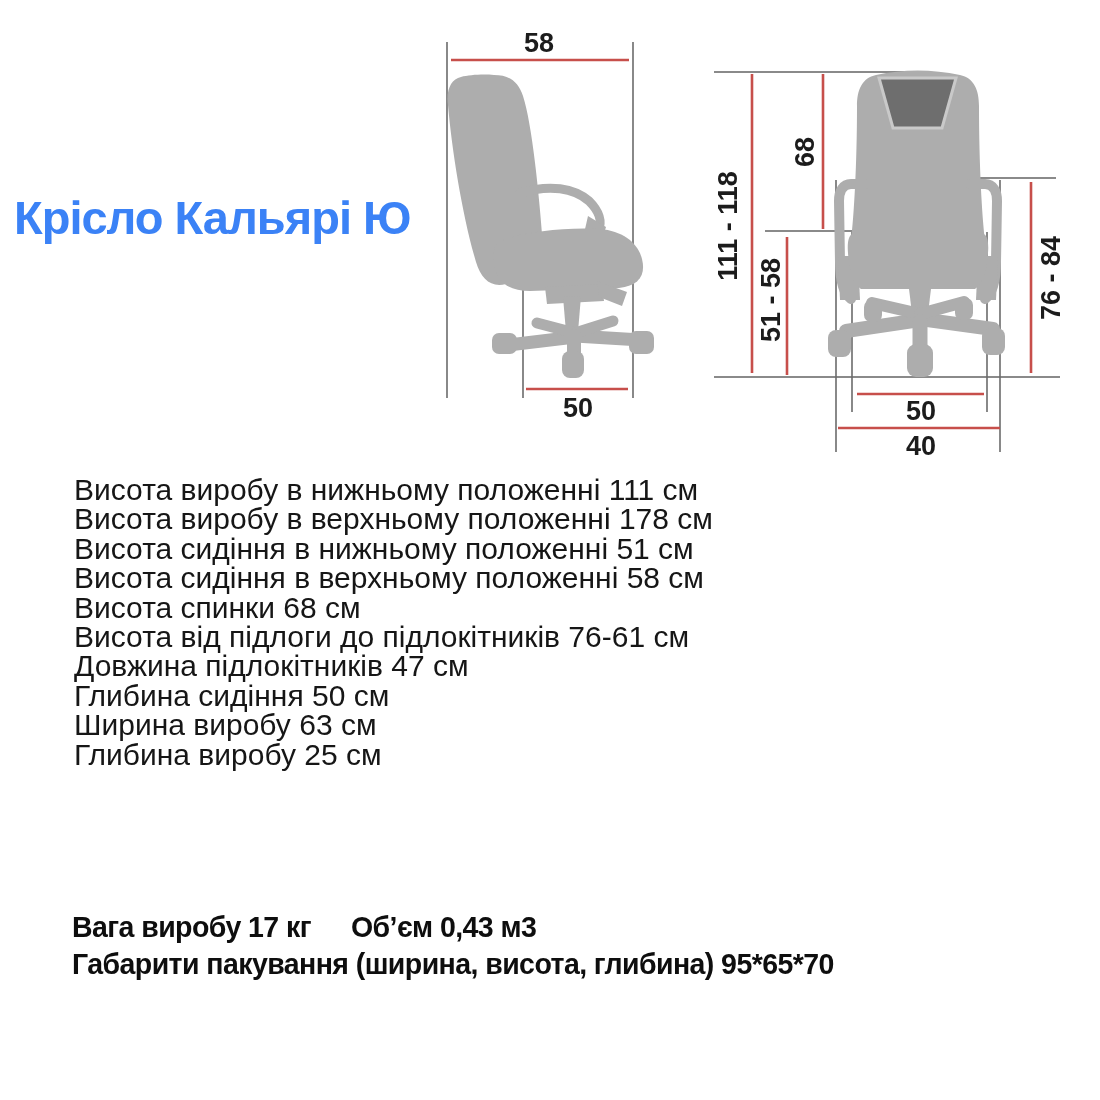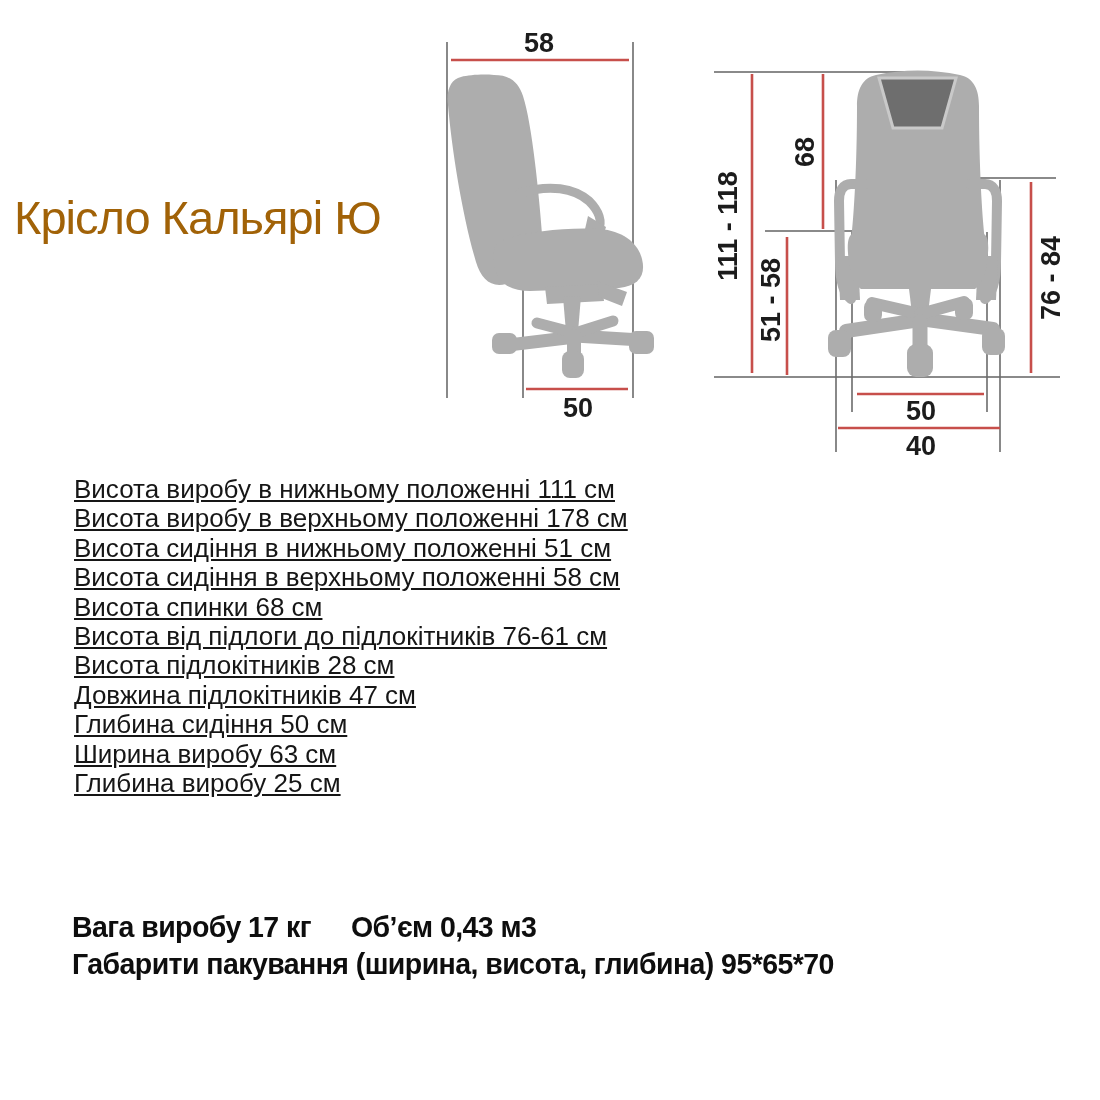--- a/index.html
+++ b/index.html
@@ -4,30 +4,30 @@
 <style>
   html,body{margin:0;padding:0;background:#ffffff;}
   body{
     width:1100px;height:1100px;position:relative;overflow:hidden;
     font-family:"Liberation Sans","DejaVu Sans",sans-serif;color:#141414;
   }
   #stage{position:absolute;left:0;top:0;width:1100px;height:1100px;}
   svg{position:absolute;left:0;top:0;}
   .title{
     position:absolute;left:14px;top:190px;width:440px;
-    font-size:47px;font-weight:normal;letter-spacing:-1px;color:#a16207;white-space:nowrap;
+    font-size:47px;font-weight:bold;letter-spacing:-1px;color:#3b82f6;white-space:nowrap;
   }
   .dim-label{
     position:absolute;font-weight:bold;font-size:27px;color:#1c1c1c;
     text-align:center;line-height:32px;white-space:nowrap;
   }
   .dim-label.vert{transform:rotate(-90deg);}
   .spec-list{
     position:absolute;left:74px;top:475px;width:600px;
-    font-size:26px;line-height:29.4px;color:#161616;text-decoration:underline;
+    font-size:30px;line-height:29.4px;color:#161616;
   }
   .spec-line{white-space:nowrap;}
   .summary{
     position:absolute;left:72px;top:908px;width:980px;
     font-size:30px;font-weight:bold;color:#0e0e0e;
     transform:scaleX(0.95);transform-origin:left top;letter-spacing:-0.6px;
   }
   .summary-row{white-space:nowrap;line-height:37px;}
   .vol-gap{display:inline-block;margin-left:42px;}
 </style>
@@ -134,21 +134,20 @@
   <div class="dim-label" style="left:871px;top:395px;width:100px;">50</div>
   <div class="dim-label" style="left:871px;top:430px;width:100px;">40</div>
 
   <div class="spec-list">
     <div class="spec-line">Висота виробу в нижньому положенні 111 см</div>
     <div class="spec-line">Висота виробу в верхньому положенні 178 см</div>
     <div class="spec-line">Висота сидіння в нижньому положенні 51 см</div>
     <div class="spec-line">Висота сидіння в верхньому положенні 58 см</div>
     <div class="spec-line">Висота спинки 68 см</div>
     <div class="spec-line">Висота від підлоги до підлокітників 76-61 см</div>
-    <div class="spec-line">Висота підлокітників 28 см</div>
     <div class="spec-line">Довжина підлокітників 47 см</div>
     <div class="spec-line">Глибина сидіння 50 см</div>
     <div class="spec-line">Ширина виробу 63 см</div>
     <div class="spec-line">Глибина виробу 25 см</div>
   </div>
 
   <div class="summary">
     <div class="summary-row">
       <span>Вага виробу 17 кг</span><span class="vol-gap">Об’єм 0,43 м3</span>
     </div>

